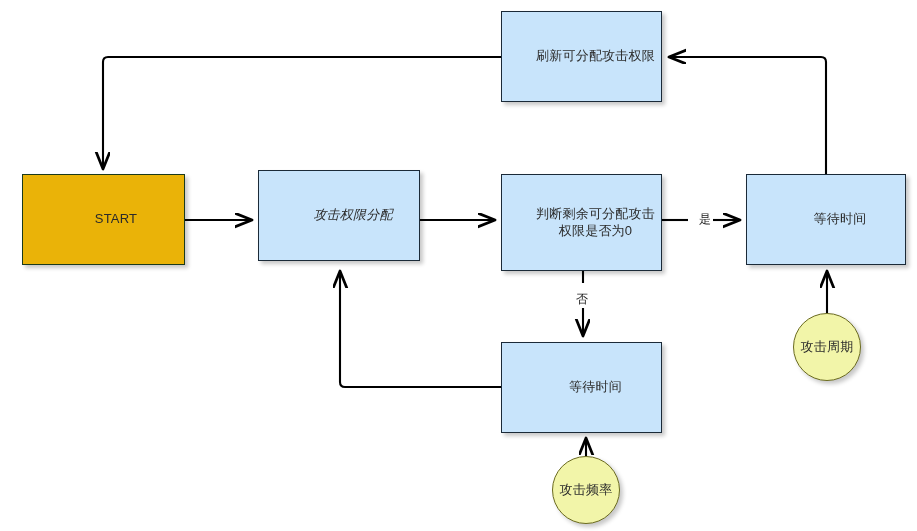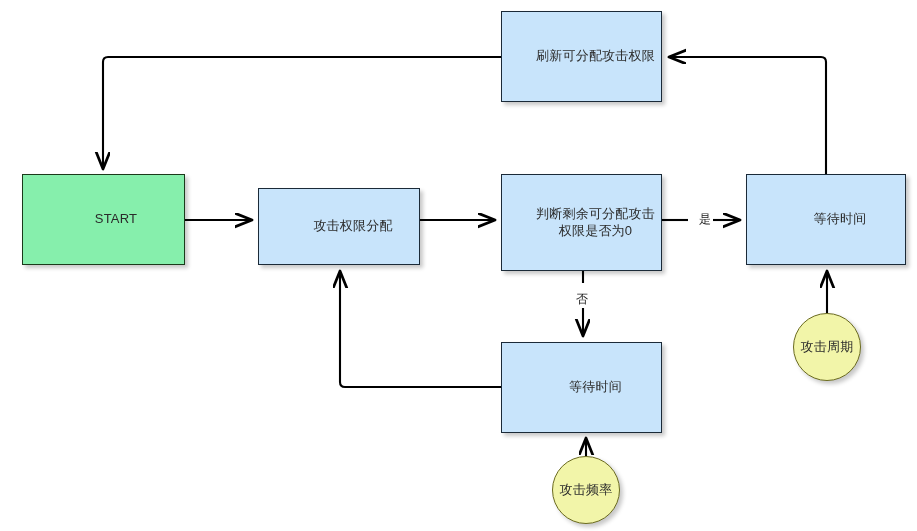--- a/index.html
+++ b/index.html
@@ -37,21 +37,21 @@
     letter-spacing: 0.2px;
     z-index: 2;
     box-shadow: 3px 3px 4px rgba(0,0,0,0.22);
   }
   .node.process {
     background: #c8e4fb;
     border: 1.5px solid #1b2a38;
     padding-left: 28px;
   }
   .node.start {
-    background: #86efac;
+    background: #eab308;
     border: 1.5px solid #1b3a1b;
     padding-left: 25px;
   }
   .node.circle {
     background: #f2f5a9;
     border: 1.5px solid #6b6b20;
     border-radius: 50%;
     box-shadow: 3px 3px 4px rgba(0,0,0,0.22);
   }
   .node .label {
@@ -103,21 +103,21 @@
   </svg>
 
   <div class="node process" style="left:501px; top:11px; width:161px; height:91px;">
     <span class="label">刷新可分配攻击权限</span>
   </div>
 
   <div class="node start" style="left:22px; top:174px; width:163px; height:91px;">
     <span class="label">START</span>
   </div>
 
-  <div class="node process" style="left:258px; top:188px; width:162px; height:77px;">
+  <div class="node process" style="left:258px; top:170px; width:162px; height:91px;font-style:italic;">
     <span class="label">攻击权限分配</span>
   </div>
 
   <div class="node process" style="left:501px; top:174px; width:161px; height:97px;">
     <span class="label">判断剩余可分配攻击权限是否为0</span>
   </div>
 
   <div class="node process" style="left:746px; top:174px; width:160px; height:91px;">
     <span class="label">等待时间</span>
   </div>

